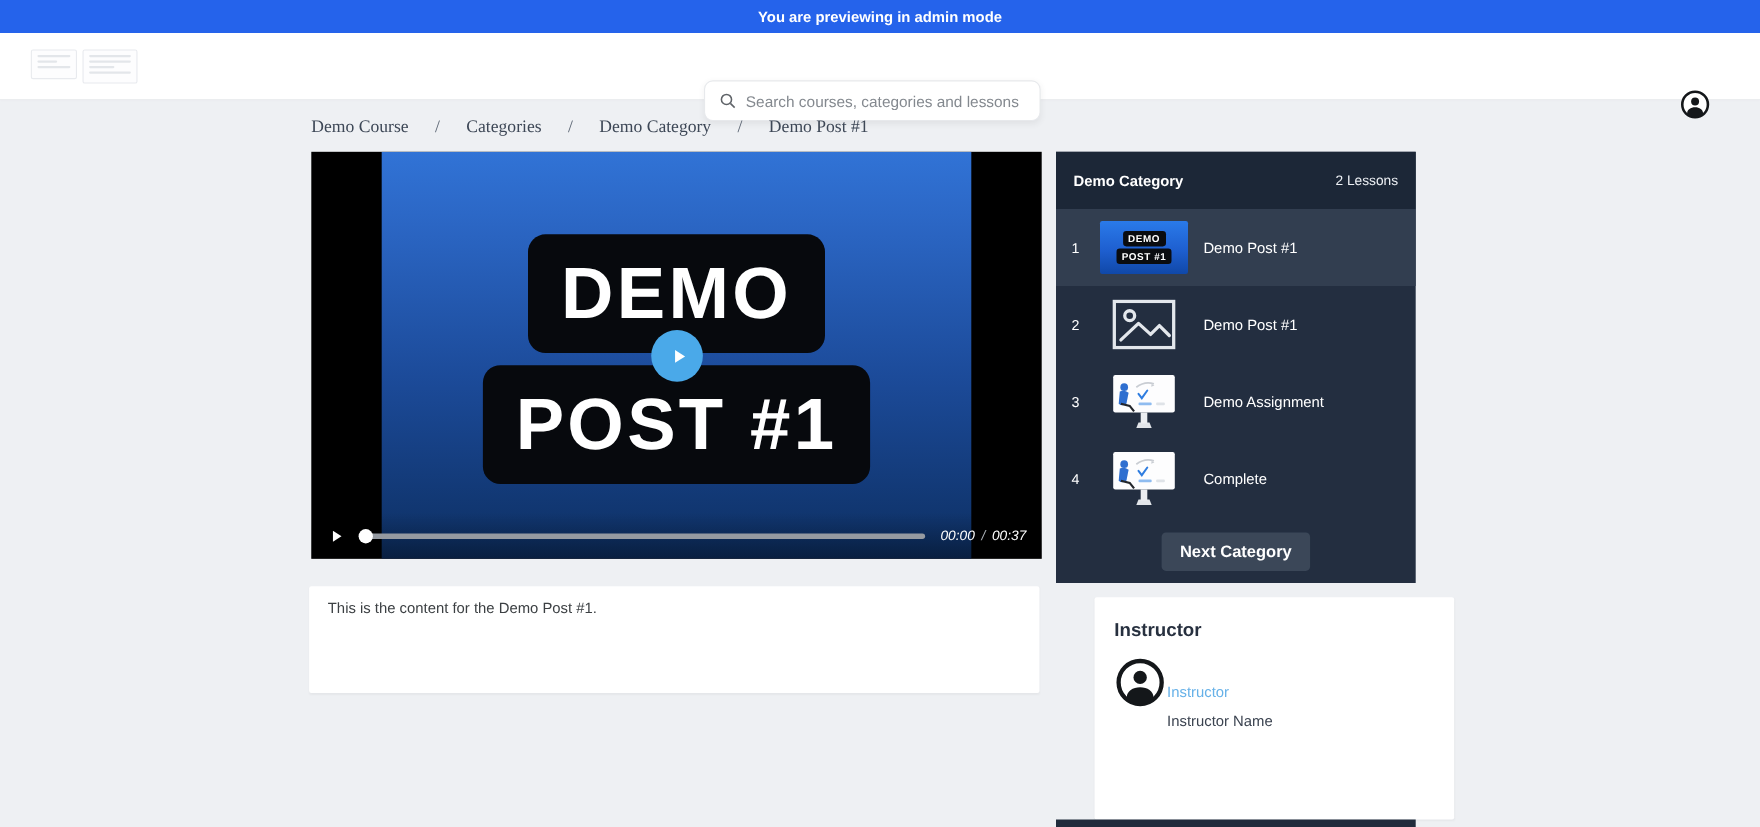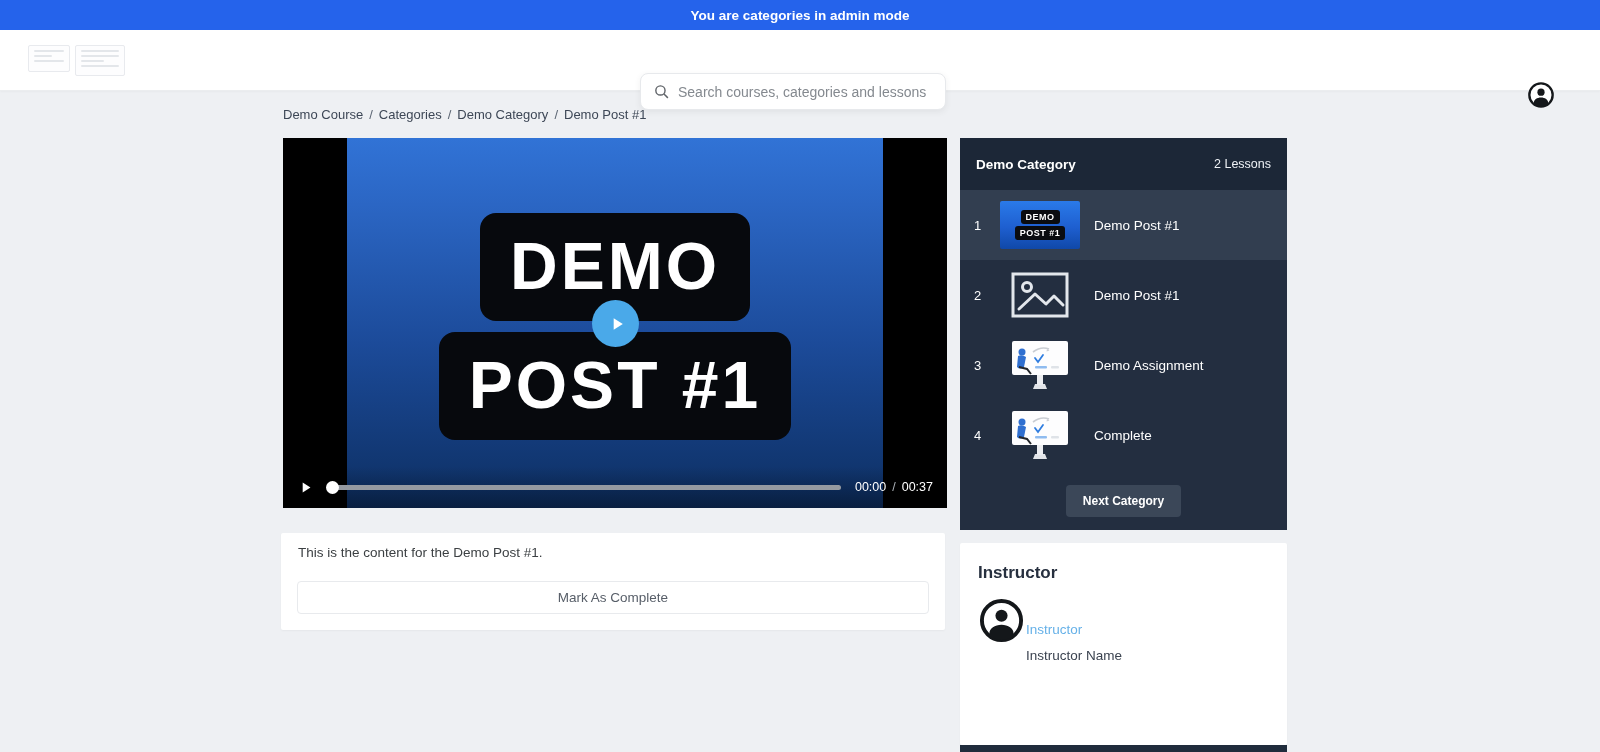--- a/index.html
+++ b/index.html
@@ -23,42 +23,42 @@
   .search-box { position:absolute; left:640px; top:43px; width:306px; height:37px;
     background:#fff; border:1px solid #e7e9ec; border-radius:8px;
     box-shadow:0 2px 6px rgba(60,64,67,.08); display:flex; align-items:center; padding:0 12px; gap:8px; }
   .search-box input { border:none; outline:none; flex:1; font-size:14px; color:#3c4043;
     font-family:Liberation Sans, sans-serif; background:transparent; }
   .search-box input::placeholder { color:#84898f; }
   .account-btn { position:absolute; left:1527px; top:51px; width:28px; height:28px;
     background:none; border:none; cursor:pointer; padding:0; }
 
   
-  .breadcrumb { position:absolute; left:283px; top:107px; font-size:13px; font-weight:500;
-    color:#3d4756; display:flex; gap:6px; }
+  .breadcrumb { position:absolute; left:283px; top:107px; font-size:16px; font-weight:500;
+    color:#3d4756; display:flex; gap:24px;font-family:Liberation Serif, serif; }
   .breadcrumb .crumb { cursor:pointer; }
   .breadcrumb .sep { color:#5b6573; }
 
   
   .player { position:absolute; left:283px; top:138px; width:664px; height:370px;
     background:#000; overflow:hidden; }
   .player .frame { position:absolute; left:64px; top:0; width:536px; height:370px;
     background:linear-gradient(180deg,#3173d6 0%, #2b66c4 18%, #1c4b9a 55%, #0d2f62 100%); }
   .titlecard { position:absolute; left:64px; top:0; width:536px; height:370px;
     display:flex; flex-direction:column; align-items:center; justify-content:center; gap:11px; padding-top:6px; }
   .chip { background:#07090d; border-radius:16px; color:#fff; font-weight:bold;
     font-size:66px; letter-spacing:3px; line-height:1; padding:20px 30px 22px; }
   .big-play { position:absolute; left:50%; top:50%; width:47px; height:47px; margin:-23px 0 0 -23px;
     border-radius:50%; background:#4aa9e9; border:none; cursor:pointer;
     display:flex; align-items:center; justify-content:center; }
   .big-play svg { margin-left:3px; }
 
   .controls { position:absolute; left:0; bottom:0; width:788px; height:42px;
     display:flex; align-items:center; padding:0 14px;
-    background:linear-gradient(180deg, rgba(0,0,0,0) 0%, rgba(0,0,0,.35) 100%); }
+    background:linear-gradient(180deg, rgba(0,0,0,0) 0%, rgba(0,0,0,.35) 100%);font-style:italic; }
   .ctl { background:none; border:none; padding:0; cursor:pointer; display:flex; align-items:center; }
   .track-wrap { flex:1; height:14px; position:relative; margin:0 14px 0 12px; cursor:pointer; }
   .track { position:absolute; left:6px; right:0; top:5px; height:4.5px; background:#959aa1; border-radius:3px; }
   .knob { position:absolute; left:0; top:0.5px; width:13px; height:13px; background:#fff; border-radius:50%; }
   .time { font-size:12.5px; color:#fff; white-space:nowrap; display:flex; gap:6px; margin-right:14px; }
   .time .tsep { color:#aab0b6; }
   .ctl + .ctl { margin-left:13px; }
 
   
   .content-card { position:absolute; left:281px; top:533px; width:664px; height:97px;
@@ -80,40 +80,40 @@
   .lesson-row .num { width:18px; font-size:13px; color:#fff; }
   .thumb-slot { width:84px; display:flex; align-items:center; justify-content:center; margin:0 12px 0 6px; }
   .mini-thumb { width:80px; height:48px; border-radius:2px;
     background:linear-gradient(180deg,#2a7ae9 0%, #1e5fd0 55%, #1048a8 100%);
     display:flex; flex-direction:column; align-items:center; justify-content:center; gap:2px; }
   .mini-chip { background:#0a0c10; border-radius:3px; color:#fff; font-weight:bold;
     font-size:9px; letter-spacing:.5px; line-height:1; padding:2.5px 5px; }
   .lesson-row .ltitle { flex:1; font-size:13.5px; font-weight:500; color:#fff; }
   .sidebar-footer { height:62px; display:flex; align-items:center; justify-content:center; }
   .next-btn { background:#3b4758; border:none; border-radius:4px; color:#fff; cursor:pointer;
-    font-family:"Liberation Sans", sans-serif; font-size:12px; font-weight:bold; padding:9px 17px; }
-
-  
-  .instructor-card { position:absolute; left:960px; top:543px; width:327px; height:202px;
+    font-family:"Liberation Sans", sans-serif; font-size:15px; font-weight:bold; padding:9px 17px; }
+
+  
+  .instructor-card { position:absolute; left:995px; top:543px; width:327px; height:202px;
     background:#fff; border-radius:2px; box-shadow:0 1px 2px rgba(0,0,0,.04); overflow:hidden; }
   .instructor-card h2 { position:absolute; left:18px; top:20px; font-size:17px; font-weight:bold; color:#27303f; }
   .inst-avatar { position:absolute; left:18px; top:54px; width:47px; height:47px; }
   .inst-name { position:absolute; left:66px; top:61px; font-size:13.5px; color:#3b4350;margin-top:44px; }
   .inst-role { position:absolute; left:66px; top:79px; font-size:13.5px; color:#66b1e8; cursor:pointer; }
   .inst-bio { position:absolute; left:18px; top:107px; width:290px; font-size:13px;
     line-height:18.5px; color:#3f4653; }
   .next-section-strip { position:absolute; left:960px; top:745px; width:327px; height:7px; background:#202c3c; }
 
   svg { display:block; }
 </style>
 </head>
 <body>
 
 <div class="admin-banner">
-  <span>You are categories in admin mode</span>
+  <span>You are previewing in admin mode</span>
 </div>
 
 <div class="header">
   <div class="logo">
     <div class="card c1">
       <div class="ln"></div>
         <div class="ln s"></div>
         <div class="ln"></div>
     </div>
     <div class="card c2">
@@ -206,21 +206,20 @@
       <svg width="18" height="18" viewBox="0 0 24 24" fill="#fff">
         <path d="M14.5 3h6.5v6.5h-2V6.41l-5.54 5.55-1.42-1.42L17.59 5H14.5V3z"></path>
         <path d="M9.5 21H3v-6.5h2v3.09l5.54-5.55 1.42 1.42L6.41 19H9.5v2z"></path>
       </svg>
     </button>
   </div>
 </div>
 
 <div class="content-card">
   <p class="content-text">This is the content for the Demo Post #1.</p>
-  <button class="complete-btn">Mark As Complete</button>
 </div>
 
 <aside class="sidebar">
   <div class="sidebar-header">
     <span class="cat-title">Demo Category</span>
     <span class="count">2 Lessons</span>
   </div>
 
   <div class="lesson-row active">
     <span class="num">1</span>

